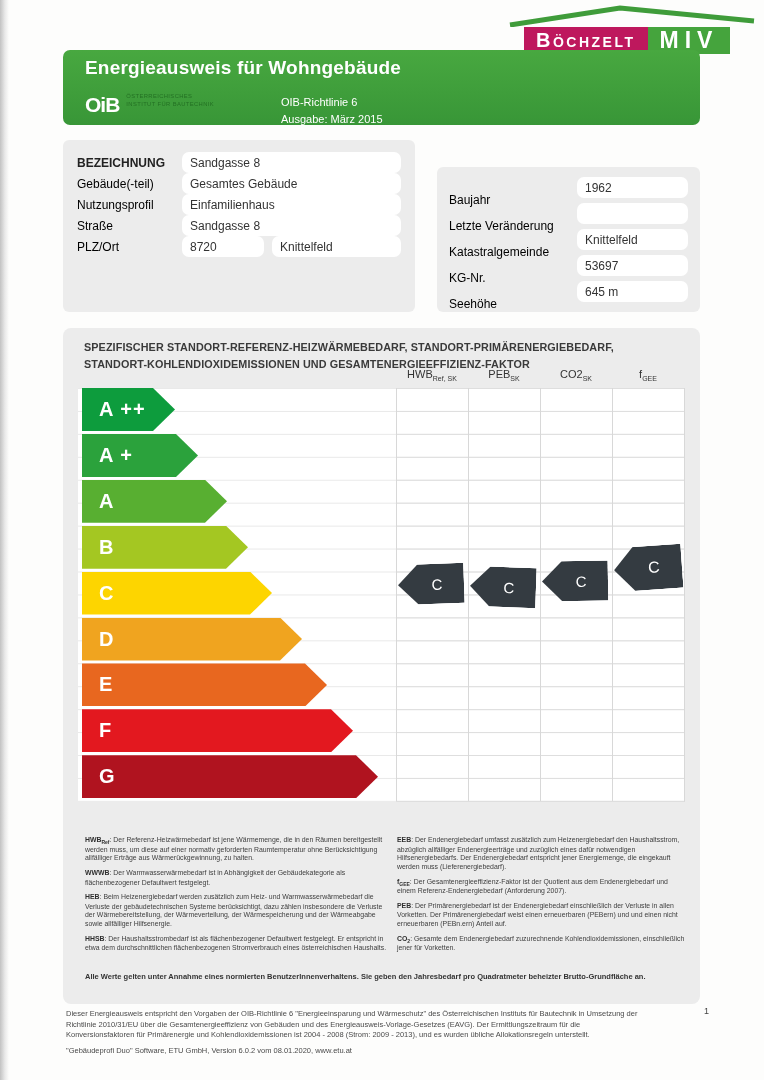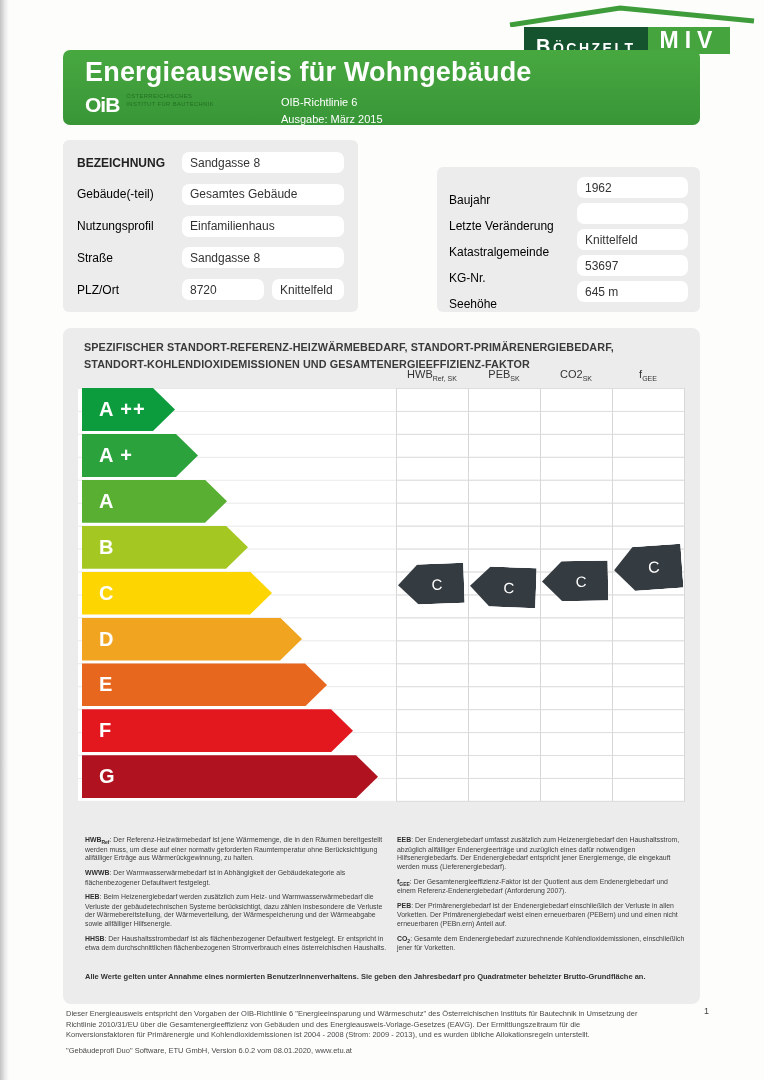--- a/index.html
+++ b/index.html
@@ -12,50 +12,50 @@
     content:""; position:absolute; left:0; top:0; width:9px; height:100%;
     background:linear-gradient(90deg,#c2c2c2,#e9e9e9 55%, rgba(255,255,255,0));
     z-index:5;
   }
 
   
   .logo { position:absolute; top:3px; right:4px; width:256px; height:58px; }
   .logo-roof { position:absolute; left:0; top:0; }
   .logo-blocks { position:absolute; top:24px; left:20px; display:flex; height:27px; }
   .logo-dark {
-    background:#14532d; color:#fff; padding:8px 12px; display:flex; align-items:flex-start;
+    background:#be185d; color:#fff; padding:8px 12px; display:flex; align-items:center;
     font-weight:bold; font-size:14px; letter-spacing:2.5px;
   }
   .logo-dark span { display:block; }
   .logo-dark span::first-letter { font-size:20px; }
   .logo-green {
     background:#45a43d; color:#fff; padding:0 12px; display:flex; align-items:center;
     font-weight:bold; font-size:23px; letter-spacing:6px;
   }
   .logo-underbar {
     position:absolute; top:50px; left:-12px; width:155px; height:7px;
     background:#3f9c3a; transform:rotate(-2deg);
   }
 
   
   .header {
     position:absolute; left:63px; top:50px; width:637px; height:75px;
     background:linear-gradient(180deg,#48a840,#389637); border-radius:7px; color:#fff;
   }
-  .header-title { position:absolute; left:22px; top:7px; font-size:27px; font-weight:bold; letter-spacing:.2px; }
+  .header-title { position:absolute; left:22px; top:7px; font-size:19px; font-weight:bold; letter-spacing:.2px; }
   .oib { position:absolute; left:22px; top:43px; display:flex; gap:7px; }
   .oib-mark { font-size:21px; font-weight:bold; letter-spacing:-1px; }
   .oib-org { font-size:5.8px; color:#237023; line-height:1.35; letter-spacing:.4px; }
   .header-meta { position:absolute; left:218px; top:44px; font-size:11px; line-height:1.55; }
 
   
   .panel-left {
-    position:absolute; left:63px; top:140px; width:295px; height:172px;
+    position:absolute; left:63px; top:140px; width:352px; height:172px;
     background:#ececec; border-radius:6px; padding:12px 14px; box-sizing:border-box;
-    display:flex; flex-direction:column; justify-content:space-between;
+    display:flex; flex-direction:column; justify-content:flex-start;
   }
   .panel-right {
     position:absolute; left:437px; top:167px; width:263px; height:145px;
     background:#ececec; border-radius:6px; padding:10px 12px; box-sizing:border-box;
     display:flex; flex-direction:column; justify-content:space-between;
   }
   .b-row { display:flex; align-items:center; height:21px; gap:8px; }
   .b-label { width:97px; font-size:12px; color:#000000; flex-shrink:0; }
   .b-label.bold { font-weight:bold; color:#222; }
   .panel-right .b-label { width:120px;margin-top:24px; }

